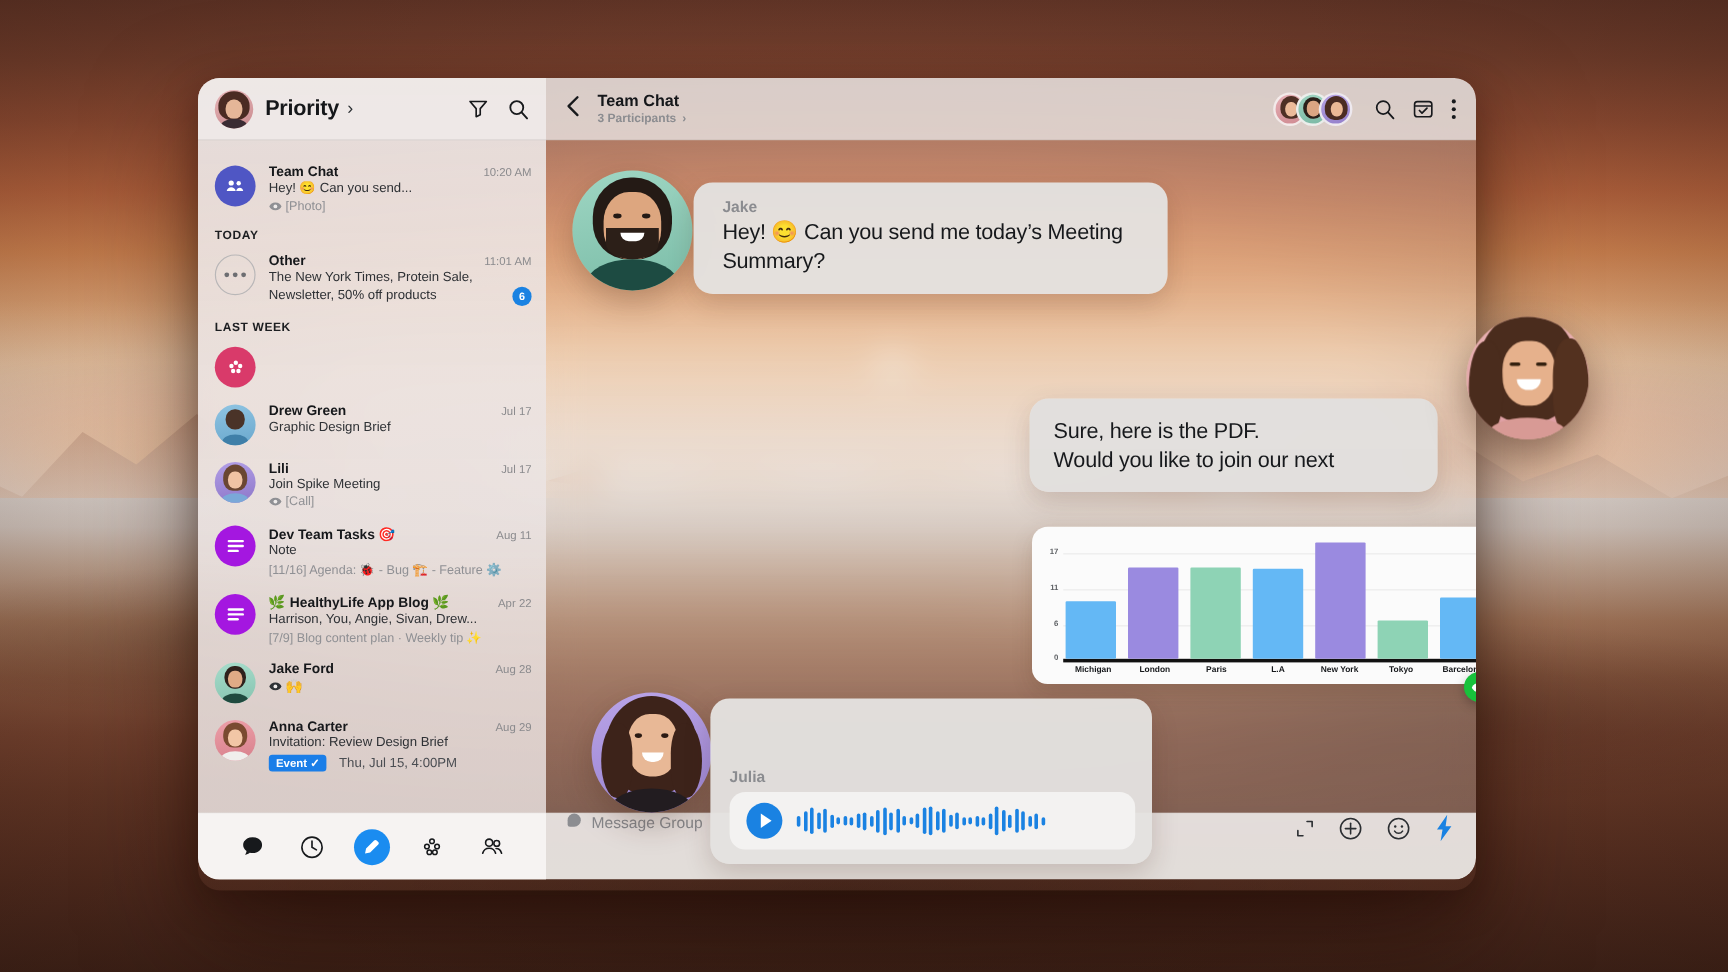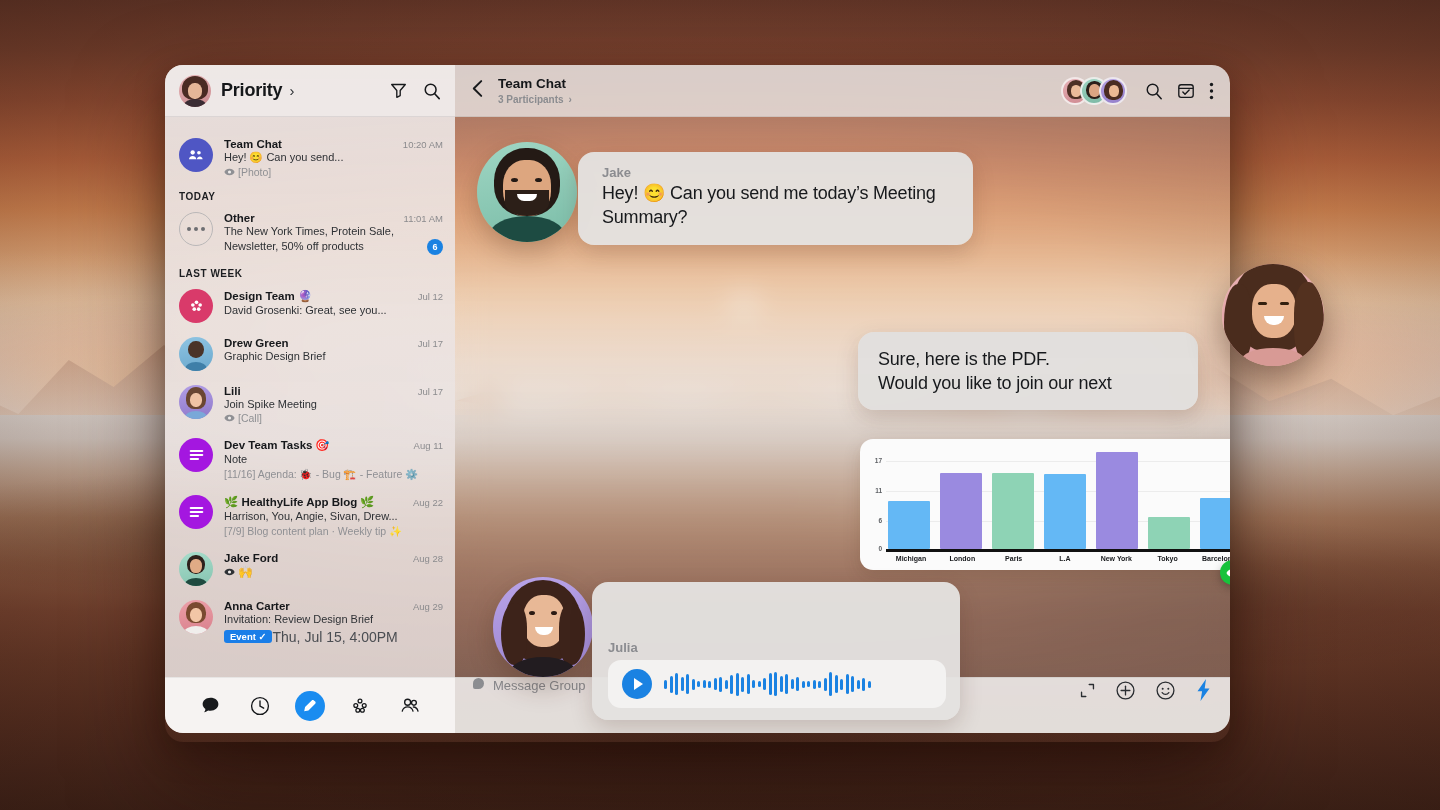--- a/index.html
+++ b/index.html
@@ -142,21 +142,21 @@
   .badge-blue {
     margin-left:auto; width: 16px; height: 16px; border-radius: 50%;
     background: #1a82e2; color:#fff; font-size: 9px; font-weight: bold;
     display:flex; align-items:center; justify-content:center;
   }
   .event-chip {
     display:inline-flex; align-items:center; gap:3px;
     background:#1a7ee8; color:#fff; font-size:9.5px; font-weight:bold;
     border-radius:3px; padding:1px 6px;
   }
-  .event-when { font-size:14px; color:#4a4d52; margin-left:0; }
+  .event-when { font-size:11px; color:#4a4d52; margin-left:10px; }
 
   .sb-nav {
     height: 56px; flex: 0 0 56px;
     background: rgba(247,245,244,.97);
     border-radius: 0 0 0 18px;
     border-top: 1px solid rgba(0,0,0,.06);
     display: flex; align-items: center; justify-content: space-around; padding: 0 20px;
   }
   .nav-btn { width: 30px; height: 30px; display:flex; align-items:center; justify-content:center; cursor:pointer; }
   .nav-btn.active { background:#1a8cf0; border-radius:50%; }
@@ -350,27 +350,20 @@
       <div class="chat-row">
         <div class="av" style="background:#d93a6a;display:flex;align-items:center;justify-content:center;">
           <svg width="19" height="19" viewBox="0 0 24 24">
             <circle cx="12" cy="8" r="2.3" fill="#fff"></circle>
               <circle cx="16.6" cy="11.4" r="2.3" fill="#fff"></circle>
             <circle cx="14.8" cy="16.6" r="2.3" fill="#fff"></circle>
               <circle cx="9.2" cy="16.6" r="2.3" fill="#fff"></circle>
             <circle cx="7.4" cy="11.4" r="2.3" fill="#fff"></circle>
           </svg>
         </div>
-        <div class="row-main">
-          <div class="row-top">
-            <div class="row-name">Design Team 🔮</div>
-            <div class="row-time">Jul 12</div>
-          </div>
-          <div class="row-sub">David Grosenki: Great, see you...</div>
-        </div>
       </div>
 
       <div class="chat-row">
         <div class="av" style="background:linear-gradient(170deg,#8fc4e2,#6aa8cd);">
           <div style="position:absolute;left:9px;top:4px;width:16px;height:17px;border-radius:48%;background:#4a3328;"></div>
           <div style="position:absolute;left:6px;bottom:-5px;width:22px;height:14px;border-radius:50% 50% 0 0;background:#3f7fa8;"></div>
         </div>
         <div class="row-main">
           <div class="row-top">
             <div class="row-name">Drew Green</div>
@@ -427,21 +420,21 @@
         <div class="av" style="background:#a417e0;display:flex;align-items:center;justify-content:center;">
           <svg width="17" height="14" viewBox="0 0 20 16">
             <rect x="2" y="2" width="16" height="2.4" rx="1.2" fill="#fff"></rect>
             <rect x="2" y="6.8" width="16" height="2.4" rx="1.2" fill="#fff"></rect>
             <rect x="2" y="11.6" width="11" height="2.4" rx="1.2" fill="#fff"></rect>
           </svg>
         </div>
         <div class="row-main">
           <div class="row-top">
             <div class="row-name">🌿 HealthyLife App Blog 🌿</div>
-            <div class="row-time">Aug 22</div>
+            <div class="row-time">Apr 22</div>
           </div>
           <div class="row-sub">Harrison, You, Angie, Sivan, Drew...</div>
           <div class="row-sub2">
             <span>[7/9] Blog content plan · Weekly tip ✨</span>
           </div>
         </div>
       </div>
 
       <div class="chat-row">
         <div class="av" style="background:linear-gradient(170deg,#a7dccb,#86c4b0);">

